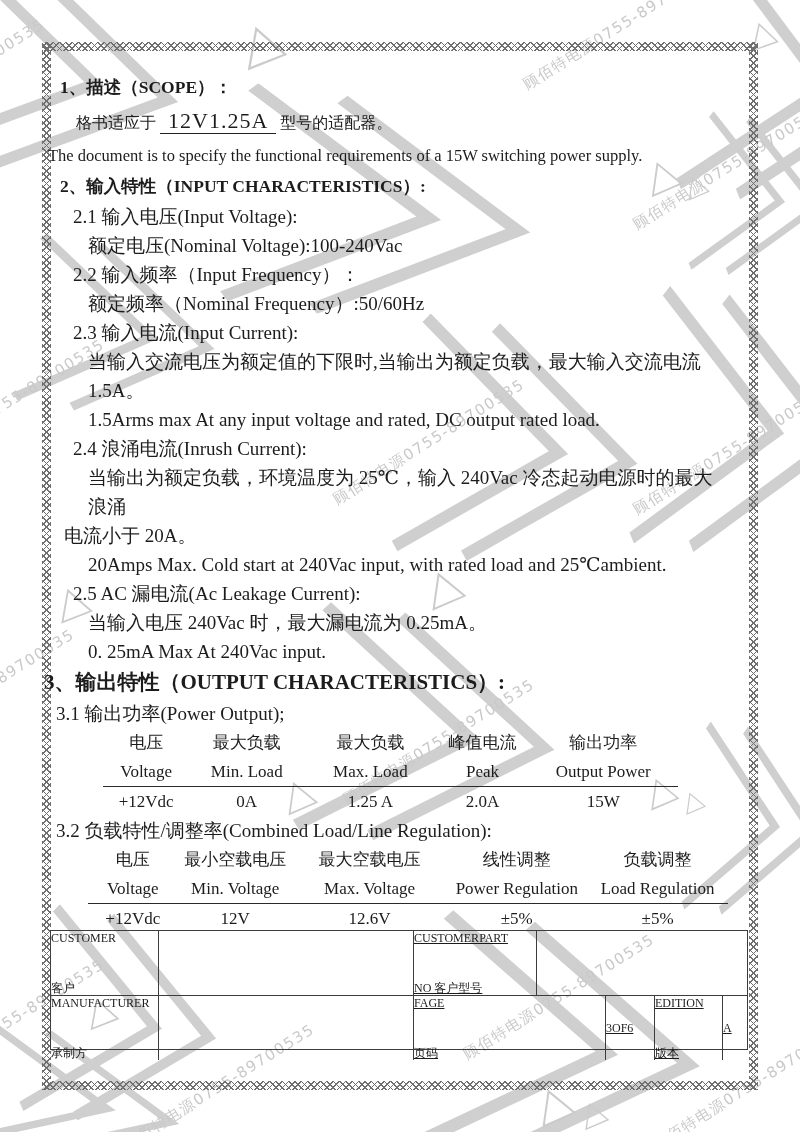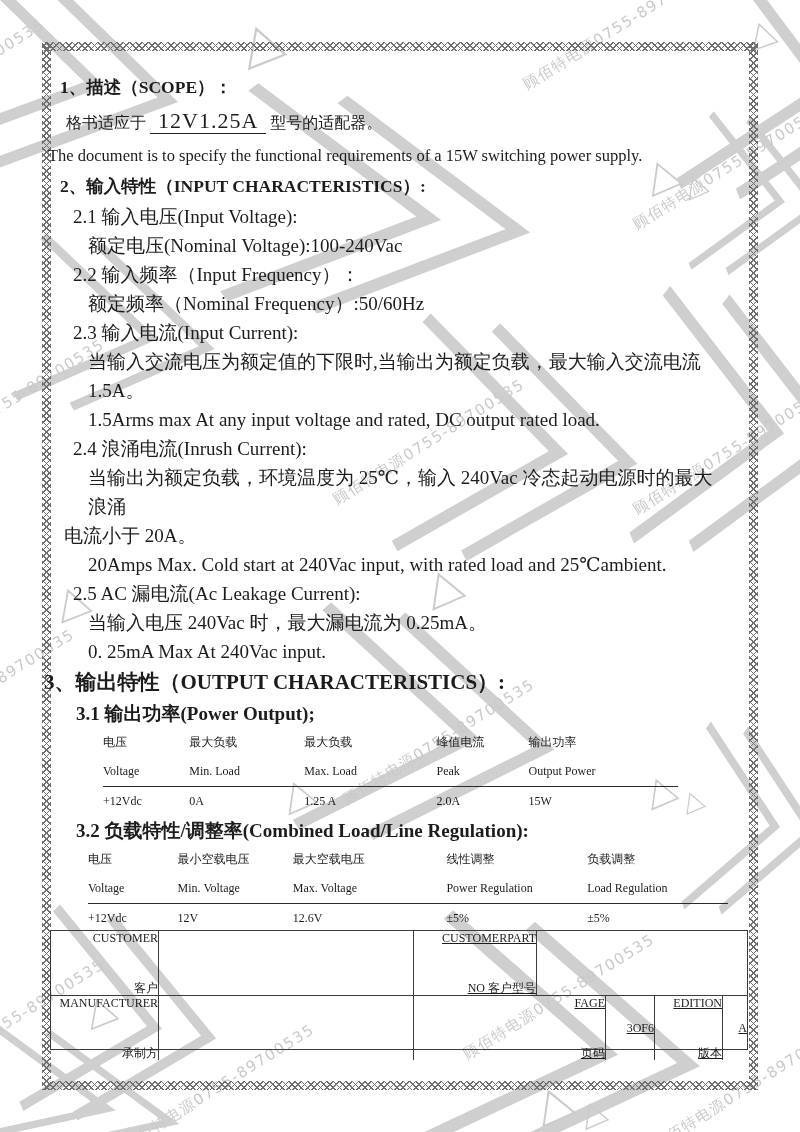--- a/index.html
+++ b/index.html
@@ -29,46 +29,46 @@
   }
   .pb-top    { left:42px; top:42px;    width:716px; height:9px; }
   .pb-bottom { left:42px; top:1081px;  width:716px; height:9px; }
   .pb-left   { left:42px; top:42px;    width:9px;   height:1048px; }
   .pb-right  { left:749px; top:42px;   width:9px;   height:1048px; }
   
   .content { position:absolute; left:48px; top:72px; width:676px; z-index:2; }
   .h-sec  { font-size:17.5px; font-weight:bold; line-height:31px; padding-left:12px; }
   .h-sec3 { font-size:21px; font-weight:bold; line-height:33px; margin-left:-4px; }
   .line   { font-size:19px; line-height:29px; }
-  .model-line { line-height:36px; padding-left:18px; font-size:16px; }
+  .model-line { line-height:36px; padding-left:28px; font-size:16px; }
   .model  { font-size:22px; border-bottom:1.5px solid #222; padding:0 8px; letter-spacing:1px; }
   .en-line { font-size:16.5px; line-height:30px; }
   .ind-t  { padding-left:25px; }   
-  .ind-t3 { padding-left:28px;font-weight:bold; }   
+  .ind-t3 { padding-left:8px; }   
   .ind-b  { padding-left:40px; }   
   .ind-b2 { padding-left:40px; }   
   .ind-b0 { padding-left:16px; }   
   
   .mini { display:flex; }
-  .mini span { display:block; font-size:12px; line-height:29px; }
+  .mini span { display:block; text-align:center; font-size:17px; line-height:29px; }
   .mini.u { border-bottom:1.5px solid #2a2a2a; }
   .pt { margin-left:55px; width:575px; }
   .pt .c1{width:15%} .pt .c2{width:20%} .pt .c3{width:23%} .pt .c4{width:16%} .pt .c5{width:26%}
   .rt { margin-left:40px; width:640px; }
   .rt .c1{width:14%} .rt .c2{width:18%} .rt .c3{width:24%} .rt .c4{width:22%} .rt .c5{width:22%}
   
   .foot {
     position:absolute; left:50px; top:930px; width:698px; height:120px; z-index:2;
     border:1px solid #3c3c3c; display:flex; flex-direction:column;
     font-size:12px;
   }
   .frow { display:flex; flex:1; }
   .frow + .frow { border-top:1px solid #3c3c3c; }
   .fcell {
-    display:flex; flex-direction:column; justify-content:space-evenly; align-items:flex-end;
+    display:flex; flex-direction:column; justify-content:space-evenly; align-items:flex-start;
     text-align:center; line-height:14px;gap:36px;
   }
   .fcell + .fcell { border-left:1px solid #3c3c3c;text-decoration:underline; }
   .w107{width:107px} .w255{width:255px} .w123{width:123px} .w192{width:192px}
   .w49{width:49px} .w68{width:68px} .grow{flex:1}
 </style>
 </head>
 <body>
 
 <div class="wm-layer">

